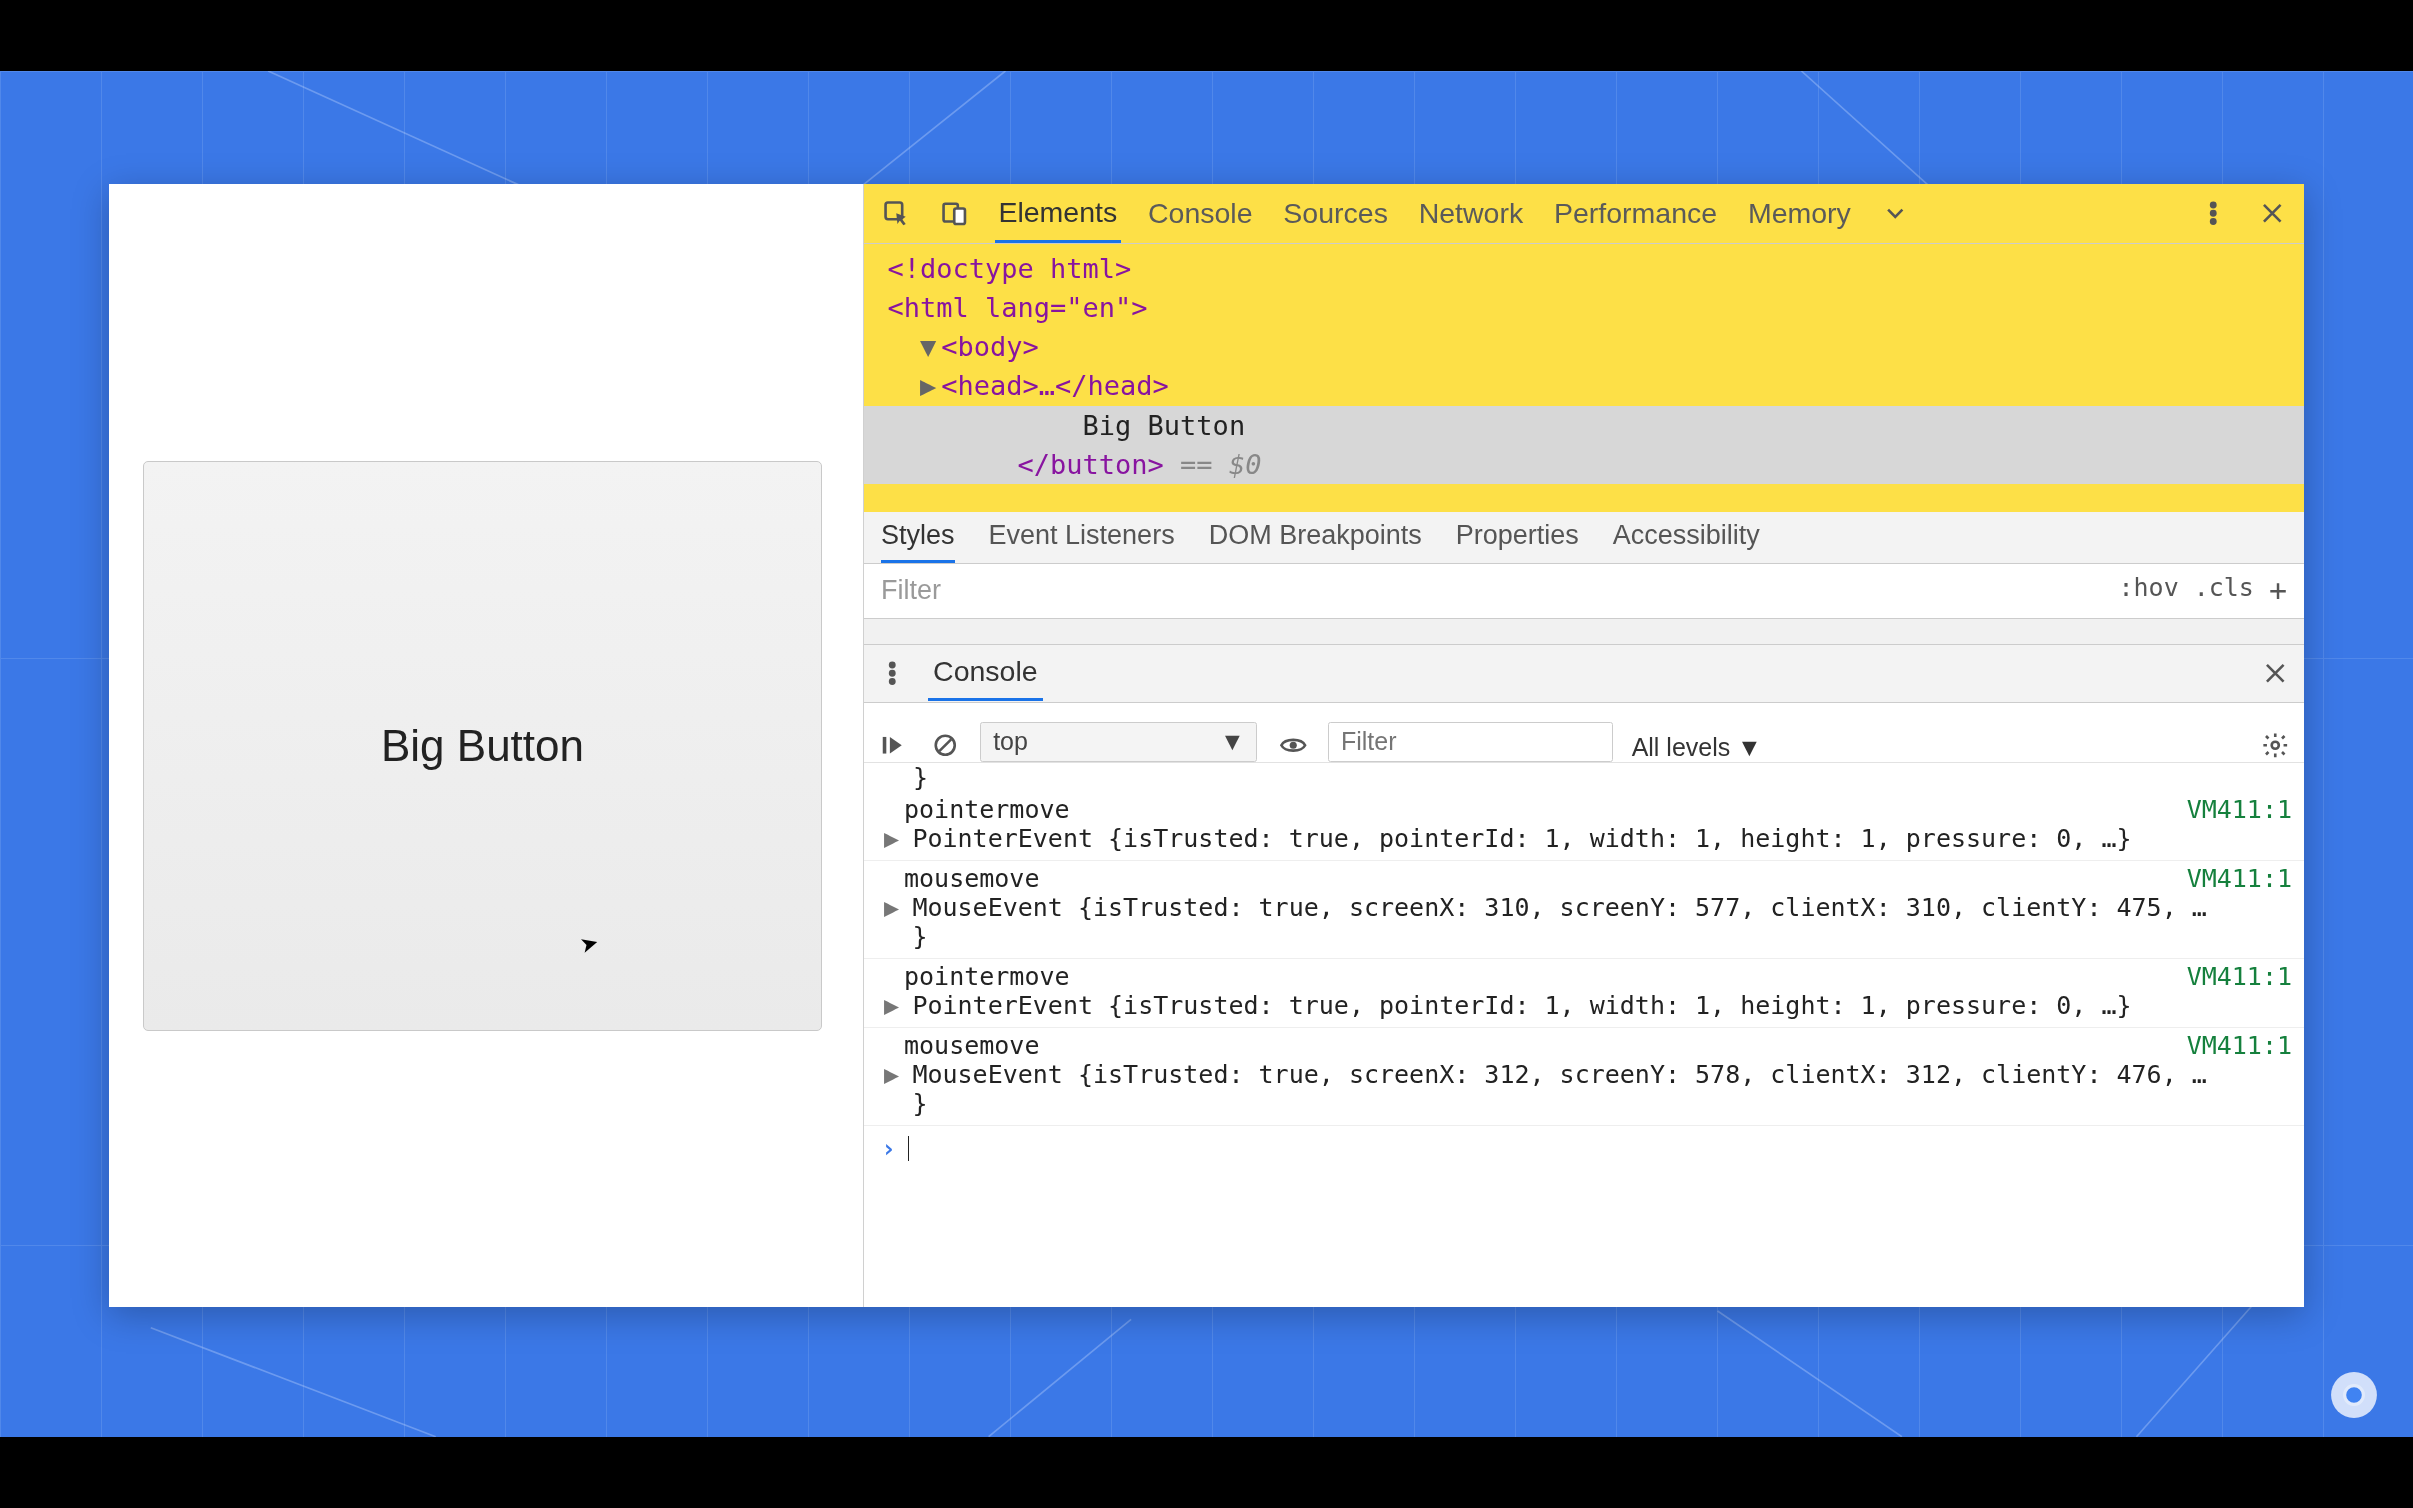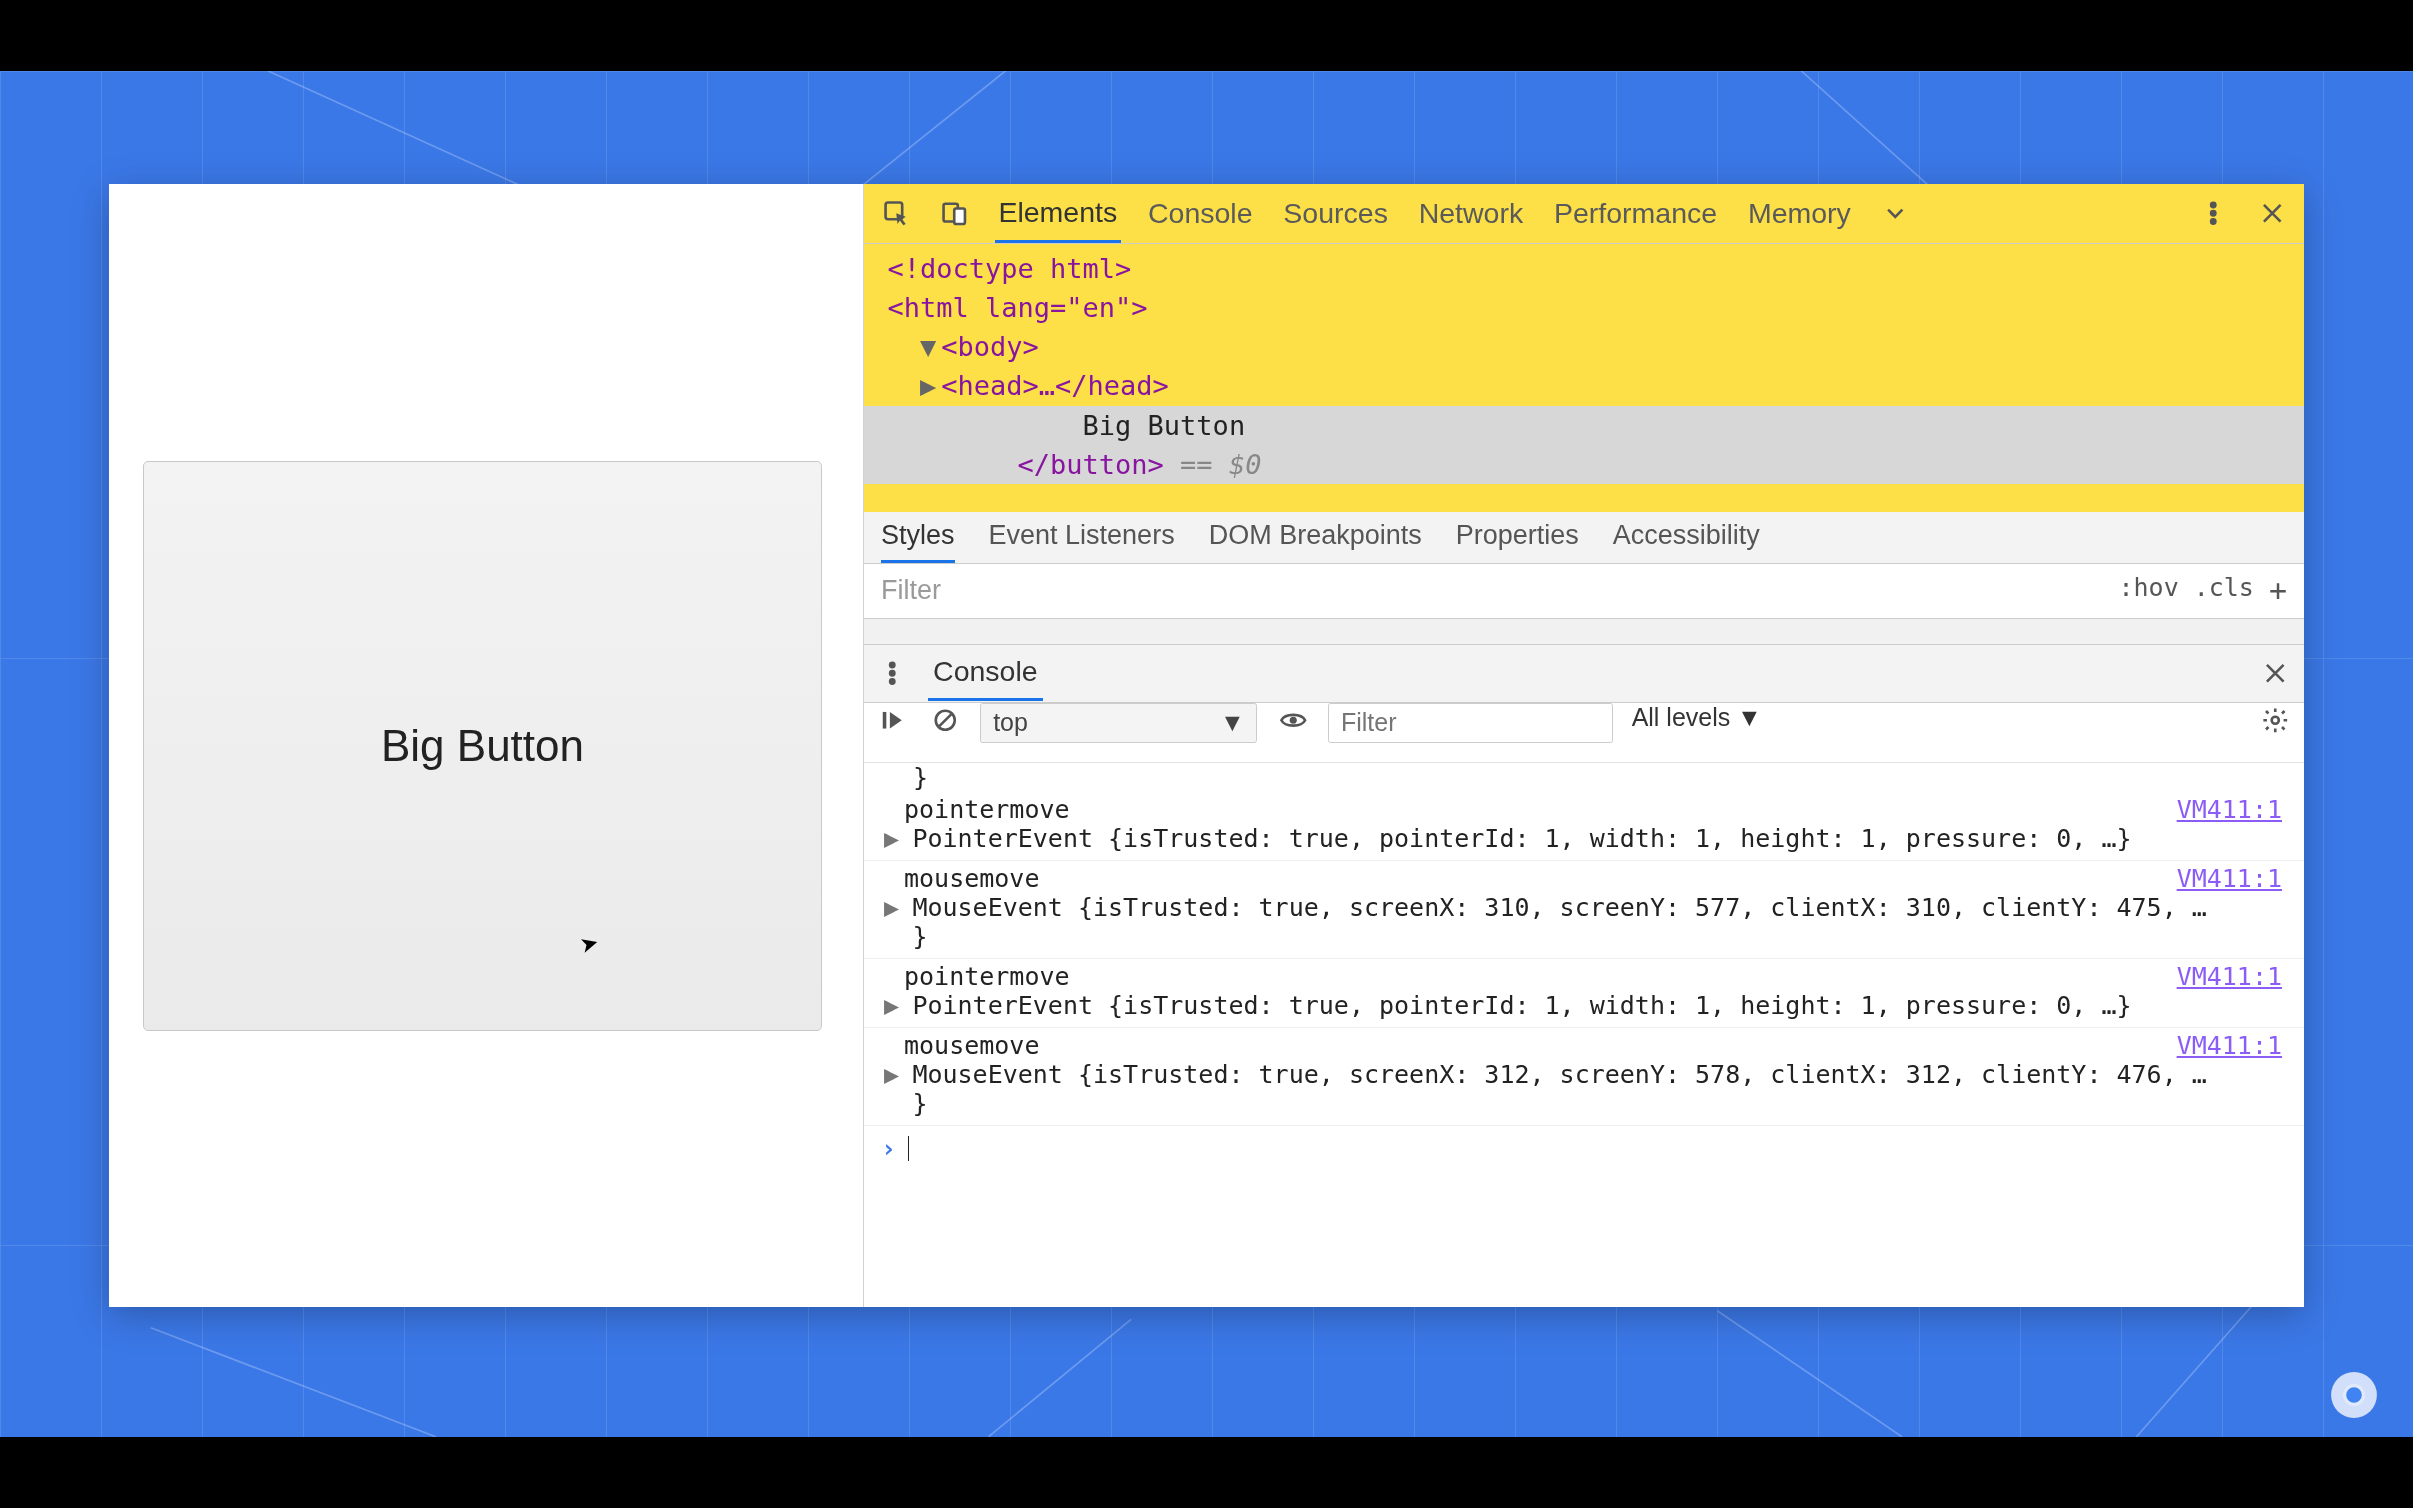--- a/index.html
+++ b/index.html
@@ -171,21 +171,21 @@
     background:#f3f3f3;
     border-top:0.8px solid #ccc;
     border-bottom:0.8px solid #ccc;
     height:59px; padding:0 11.7px; gap:18.4px;
     margin-top:25px;
   }
   .drawer-tab { color:#333; padding:10px 5px; border-bottom:3.4px solid #1a73e8; }
   .drawer-close { margin-left:auto; }
 
   .console-toolbar {
-    display:flex; align-items:flex-start;
+    display:flex; align-items:flex-end;
     background:#fff;
     border-bottom:0.8px solid #e2e2e2;
     height:60px; padding:0 11.7px; gap:18.4px;
   }
   .ctx-select {
     display:flex; align-items:center; justify-content:space-between;
     width:277px; height:40px; padding:0 11.7px;
     background:#f4f4f4; border:0.8px solid #ccc; border-radius:2.5px;
     color:#444; font-size:25px;
   }
@@ -196,21 +196,21 @@
   .levels-select { color:#333; font-size:25px; display:flex; align-items:center; gap:6.7px; }
   .gear { margin-left:auto; color:#555; }
 
   
   .console-log {
     flex:1; background:#fff;
     font-family:Menlo,Consolas,monospace; font-size:25px;
     overflow:hidden;
   }
   .log-entry { border-bottom:0.8px solid #eee; padding:3.4px 17px 6.7px 40px; position:relative; }
-  .log-entry .src { position:absolute; right:22px; top:3.4px; color:#8b5cf6; text-decoration:underline; }
+  .log-entry .src { position:absolute; right:12px; top:3.4px; color:#15803d; }
   .log-entry .evtname { color:#222; }
   .log-entry .objline { color:#222; padding-left:8.4px; }
   .log-entry .tri { color:#777; position:absolute; left:20px; }
   .log-closebrace { padding-left:49px; color:#222; }
   .prompt-row { display:flex; align-items:center; padding:8.4px 17px; gap:11.7px; }
   .prompt-row .chev { color:#3b78e7; font-weight:bold; font-size:25px; }
   .prompt-row .caret { width:1.7px; height:25px; background:#222; }
 
   svg.icon { width:28.5px; height:28.5px; stroke:#555; fill:none; stroke-width:2.2; }
 </style>

